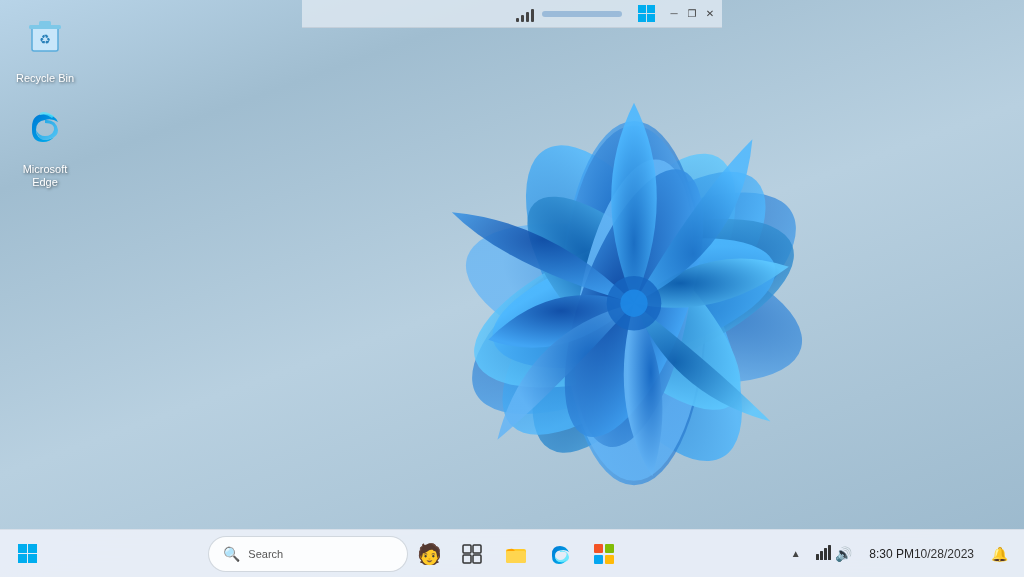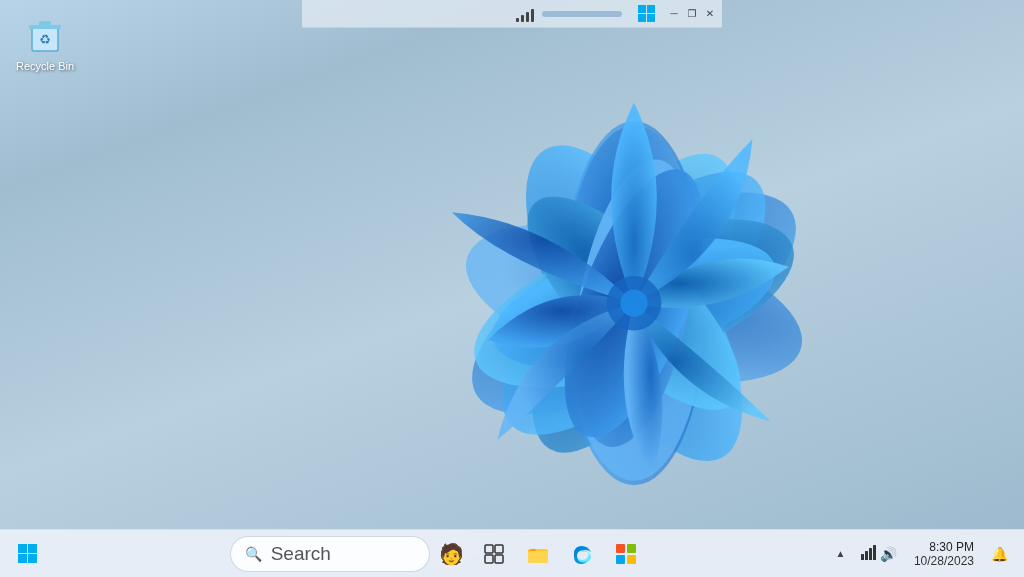--- a/index.html
+++ b/index.html
@@ -65,20 +65,21 @@
       position: relative;
     }
 
     .icon-label {
       font-size: 11px;
       color: white;
       text-align: center;
       text-shadow: 1px 1px 3px rgba(0,0,0,0.6);
       line-height: 1.2;
       word-break: break-word;
+      margin-top: 12px;
     }
 
     
     .taskbar {
       position: absolute;
       bottom: 0;
       left: 0;
       right: 0;
       height: 48px;
       background: rgba(235, 240, 248, 0.92);
@@ -128,21 +129,21 @@
       cursor: text;
       gap: 8px;
     }
 
     .search-icon-inner {
       color: #666;
       font-size: 14px;
     }
 
     .search-text {
-      font-size: 19px;
+      font-size: 11px;
       color: #555;
     }
 
     .taskbar-icon-btn {
       width: 40px;
       height: 40px;
       display: flex;
       align-items: center;
       justify-content: center;
       border-radius: 4px;
@@ -167,21 +168,21 @@
       cursor: pointer;
     }
 
     .tray-icon {
       font-size: 14px;
       color: #333;
     }
 
     .clock-area {
       display: flex;
-      flex-direction: column;
+      flex-direction: row;
       align-items: flex-end;
       padding: 2px 8px;
       cursor: pointer;
       border-radius: 4px;
       min-width: 70px;
       text-align: right;
     }
 
     .clock-time {
       font-size: 12px;
@@ -336,20 +337,42 @@
         <svg width="38" height="38" viewBox="0 0 38 38" xmlns="http://www.w3.org/2000/svg">
           <rect x="6" y="10" width="26" height="24" rx="2" fill="#c8e6fa" stroke="#5aacdc" stroke-width="1.5"></rect>
           <rect x="3" y="8" width="32" height="4" rx="1.5" fill="#7ec8e8"></rect>
           <rect x="13" y="4" width="12" height="5" rx="1.5" fill="#7ec8e8"></rect>
 
           <text x="19" y="27" text-anchor="middle" font-size="13" fill="#2980b9">♻</text>
         </svg>
       </div>
       <span class="icon-label">Recycle Bin</span>
     </div>
+    <div class="desktop-icon">
+      <div class="icon-img">
+        <svg width="38" height="38" viewBox="0 0 38 38" xmlns="http://www.w3.org/2000/svg">
+
+          <defs>
+            <linearGradient id="edge1" x1="0%" y1="0%" x2="100%" y2="100%">
+              <stop offset="0%" stop-color="#0078d4"></stop>
+              <stop offset="100%" stop-color="#00b4f0"></stop>
+            </linearGradient>
+            <linearGradient id="edge2" x1="0%" y1="0%" x2="100%" y2="100%">
+              <stop offset="0%" stop-color="#1ba1e2"></stop>
+              <stop offset="100%" stop-color="#56c6f5"></stop>
+            </linearGradient>
+          </defs>
+          <path d="M6,19 Q6,6 19,6 Q28,6 32,14 Q26,10 19,12 Q10,13 10,22 Q10,30 19,32 Q24,32 28,29 Q24,34 17,34 Q6,34 6,22 Z" fill="url(#edge1)"></path>
+          <path d="M19,12 Q30,11 32,22 Q32,28 26,30 Q22,32 19,32 Q12,32 10,22 Q13,28 19,28 Q26,28 28,22 Q29,15 19,15 Z" fill="url(#edge2)"></path>
+
+          <path d="M14,5 Q19,2 28,8 L26,10 Q20,5 14,7 Z" fill="#50e6ff" opacity="0.7"></path>
+        </svg>
+      </div>
+      <span class="icon-label">Microsoft Edge</span>
+    </div>
   </div>
 
   <div class="top-titlebar">
 
     <div class="signal-icon">
       <div class="signal-bar" style="height:4px"></div>
       <div class="signal-bar" style="height:7px"></div>
       <div class="signal-bar" style="height:10px"></div>
       <div class="signal-bar" style="height:13px"></div>
     </div>

